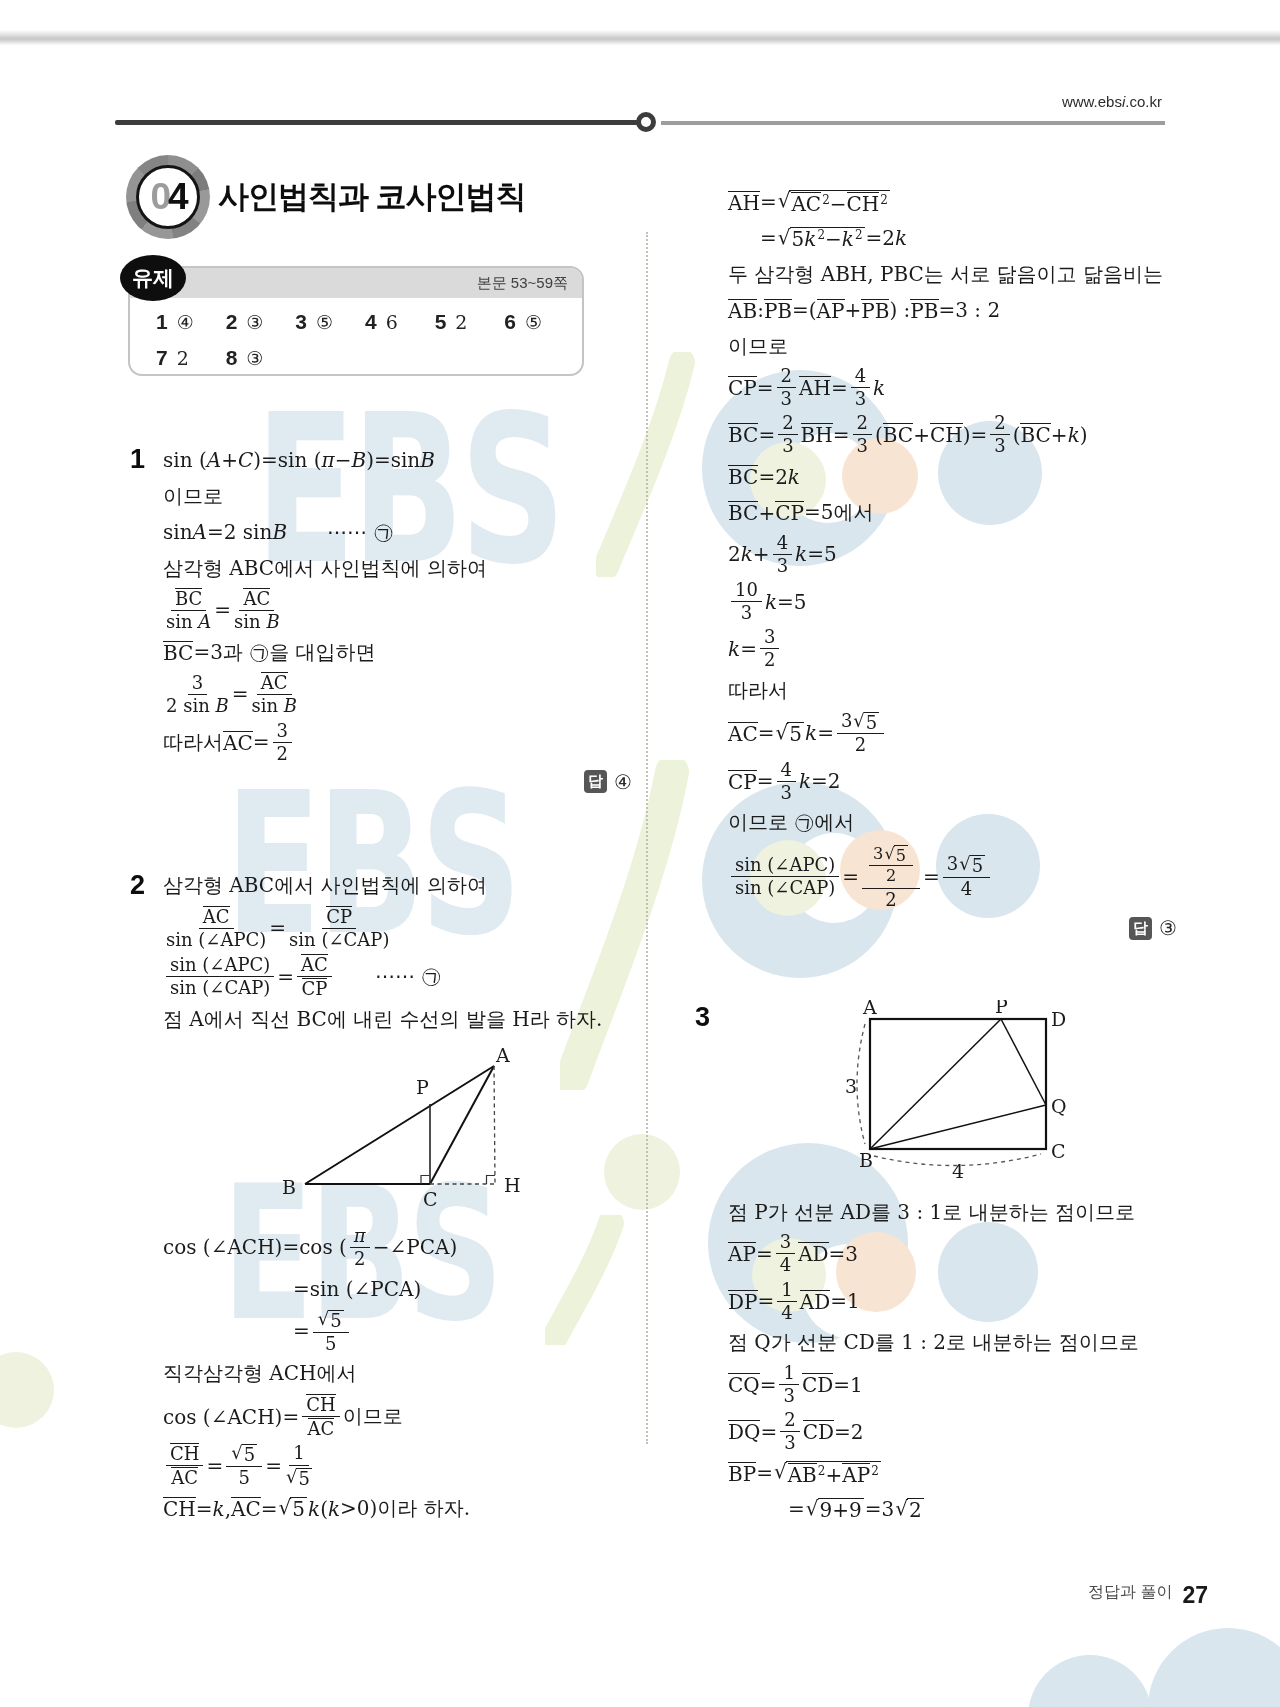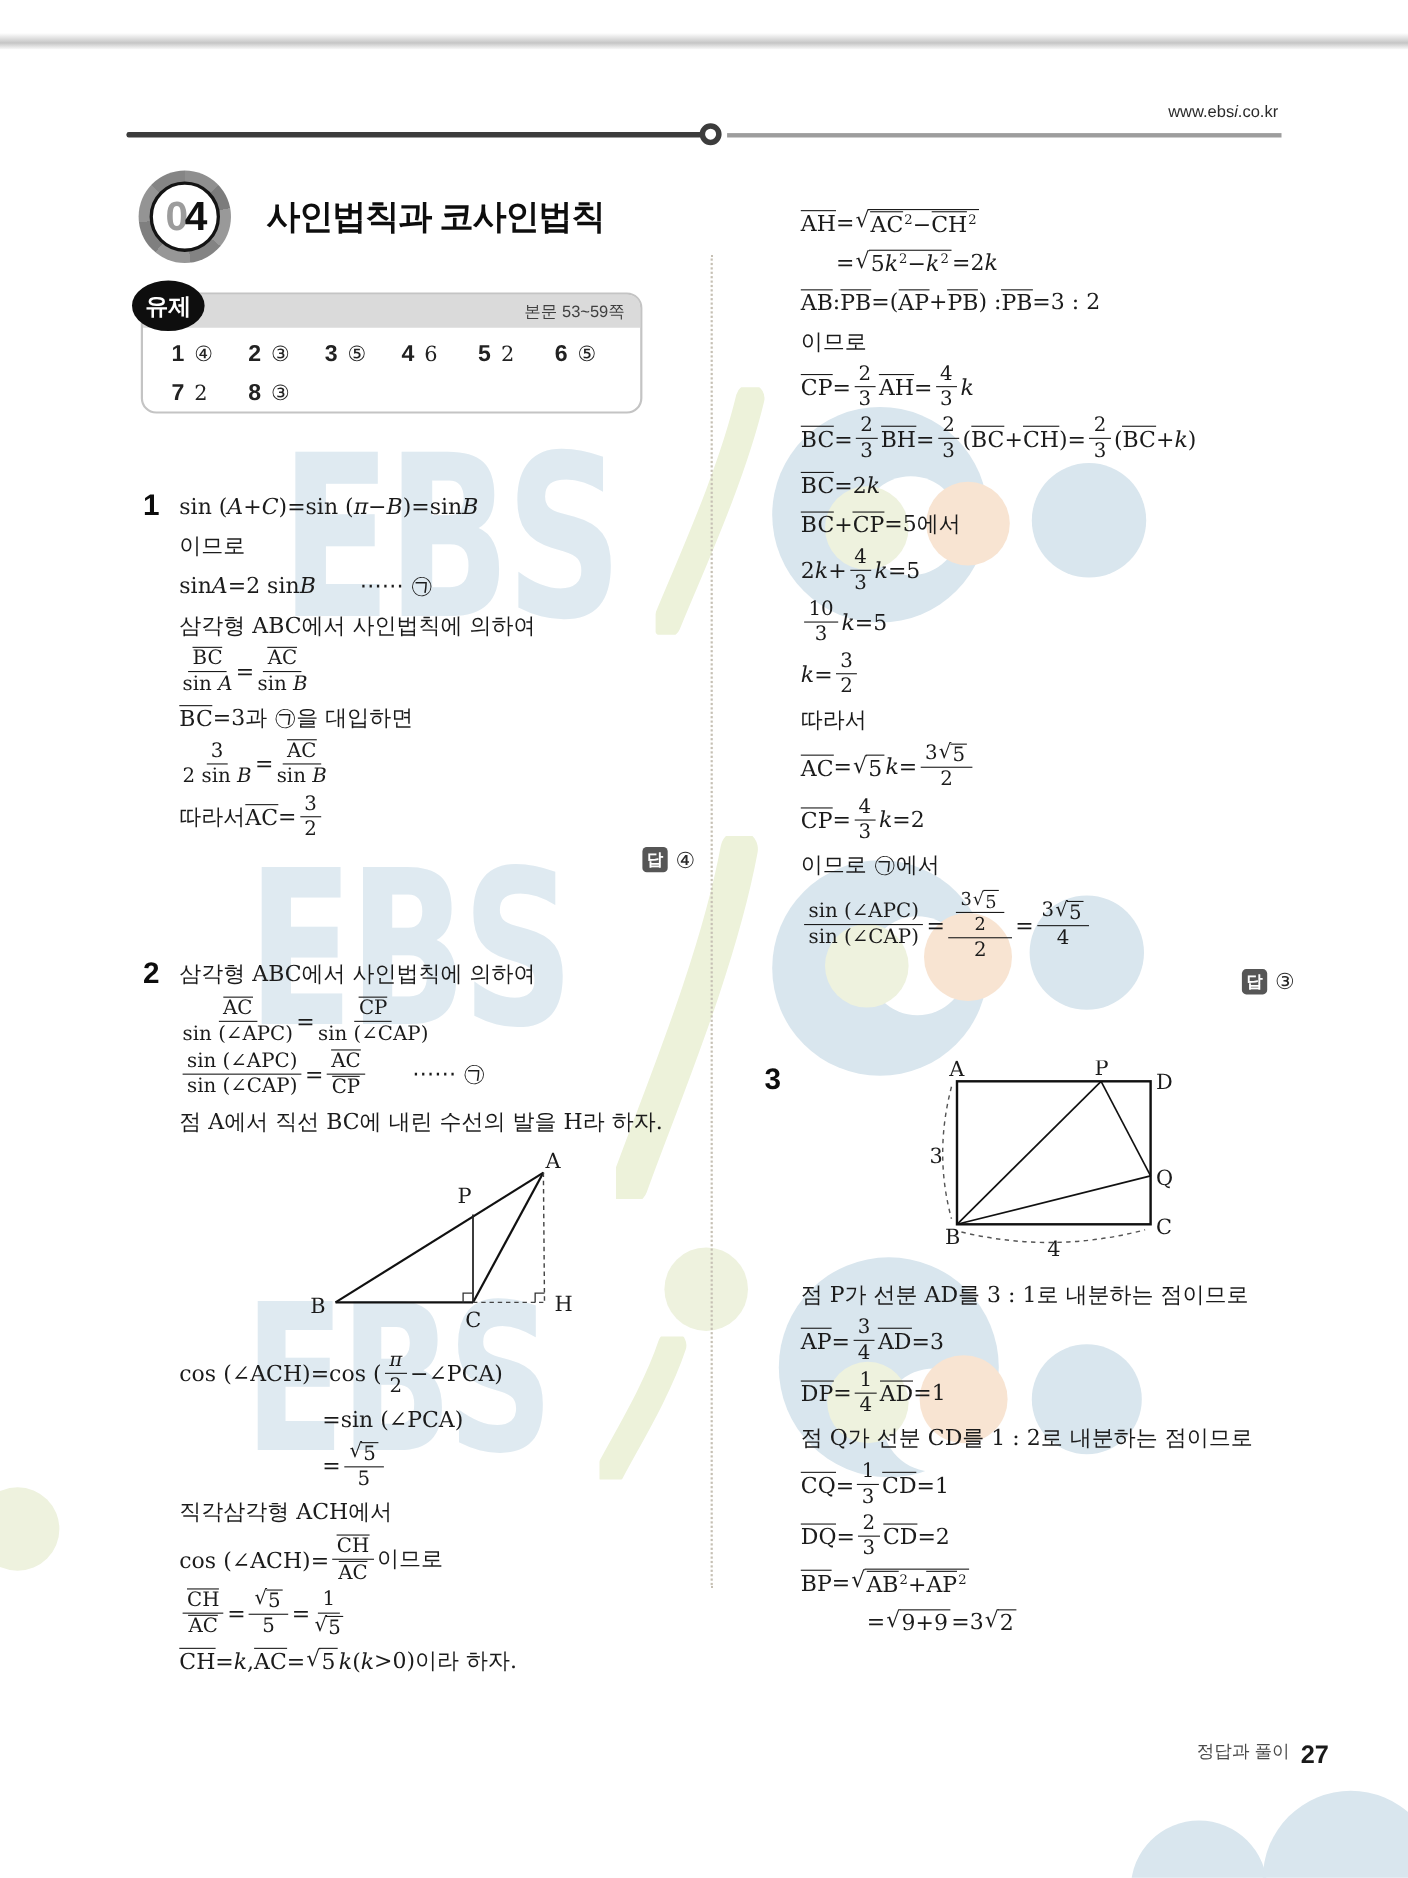--- a/index.html
+++ b/index.html
@@ -47,21 +47,21 @@
   .rule-ring{position:absolute;left:636px;top:112px;width:10px;height:10px;border:5px solid #3c3c3c;border-radius:50%;background:#fff;}
   .rule-light{position:absolute;left:661px;top:121px;width:504px;height:4px;background:#9d9d9d;}
   .divider{position:absolute;left:646px;top:232px;height:1212px;border-left:2px dotted #c6c0b4;}
 
   .chapter-badge{position:absolute;left:126px;top:155px;width:84px;height:84px;border-radius:50%;
       background:conic-gradient(#8f8f8f 0 13%,#7c7c7c 0 22%,#999 0 36%,#838383 0 48%,#979797 0 61%,#7f7f7f 0 73%,#949494 0 87%,#858585 0 100%);
       display:flex;align-items:center;justify-content:center;}
   .chapter-badge-inner{width:58px;height:58px;border-radius:50%;background:#fff;border:3.5px solid #141414;
       display:flex;align-items:center;justify-content:center;font-weight:bold;font-size:37px;letter-spacing:-3px;}
   .d0{color:#9c9c9c;} .d1{color:#101010;}
-  .chapter-title{position:absolute;left:242px;top:176px;font-size:31px;font-weight:800;letter-spacing:-1px;color:#0d0d0d;}
+  .chapter-title{position:absolute;left:218px;top:176px;font-size:31px;font-weight:800;letter-spacing:-1px;color:#0d0d0d;}
 
   
   .yuje{position:absolute;left:128px;top:266px;width:452px;height:106px;border:2px solid #c4c4c4;border-radius:14px;background:#fff;}
   .yuje-bar{position:absolute;top:0;left:0;right:0;height:30px;background:#dadada;border-radius:11px 11px 0 0;
       display:flex;align-items:center;justify-content:flex-end;padding-right:14px;box-sizing:border-box;font-size:15px;color:#3f3f3f;}
   .yuje-badge{position:absolute;left:-10px;top:-13px;width:66px;height:46px;background:#0e0e0e;color:#fff;border-radius:50%;
       display:flex;align-items:center;justify-content:center;font-size:21px;font-weight:bold;}
   .yuje-answers{position:absolute;left:26px;top:42px;right:8px;display:grid;grid-template-columns:repeat(6,1fr);row-gap:12px;
       font-family:"DejaVu Serif","Liberation Serif",serif;}
   .ans-item{font-size:19px;color:#222;white-space:nowrap;}
@@ -289,20 +289,21 @@
     <div class="problem">
       <div class="plines">
           <div class="math-line"><span class="ov">AH</span>=<span class="sq">
               <span class="rad">√</span>
               <span class="vin"><span class="ov">AC</span><span class="sup">2</span>−<span class="ov">CH</span><span class="sup">2</span></span>
             </span></div>
           <div class="math-line ind32">=<span class="sq">
               <span class="rad">√</span>
               <span class="vin">5<span class="it">k</span><span class="sup">2</span>−<span class="it">k</span><span class="sup">2</span></span>
             </span>=2<span class="it">k</span></div>
+          <div class="math-line">두 삼각형 ABH, PBC는 서로 닮음이고 닮음비는</div>
           <div class="math-line"><span class="ov">AB</span> : <span class="ov">PB</span>=(<span class="ov">AP</span>+<span class="ov">PB</span>) : <span class="ov">PB</span>=3 : 2</div>
           <div class="math-line">이므로</div>
           <div class="math-line"><span class="ov">CP</span>=<span class="frac">
               <span class="num">2</span>
               <span class="den">3</span>
             </span><span class="ov">AH</span>=<span class="frac">
               <span class="num">4</span>
               <span class="den">3</span>
             </span><span class="it">k</span></div>
           <div class="math-line"><span class="ov">BC</span>=<span class="frac">

